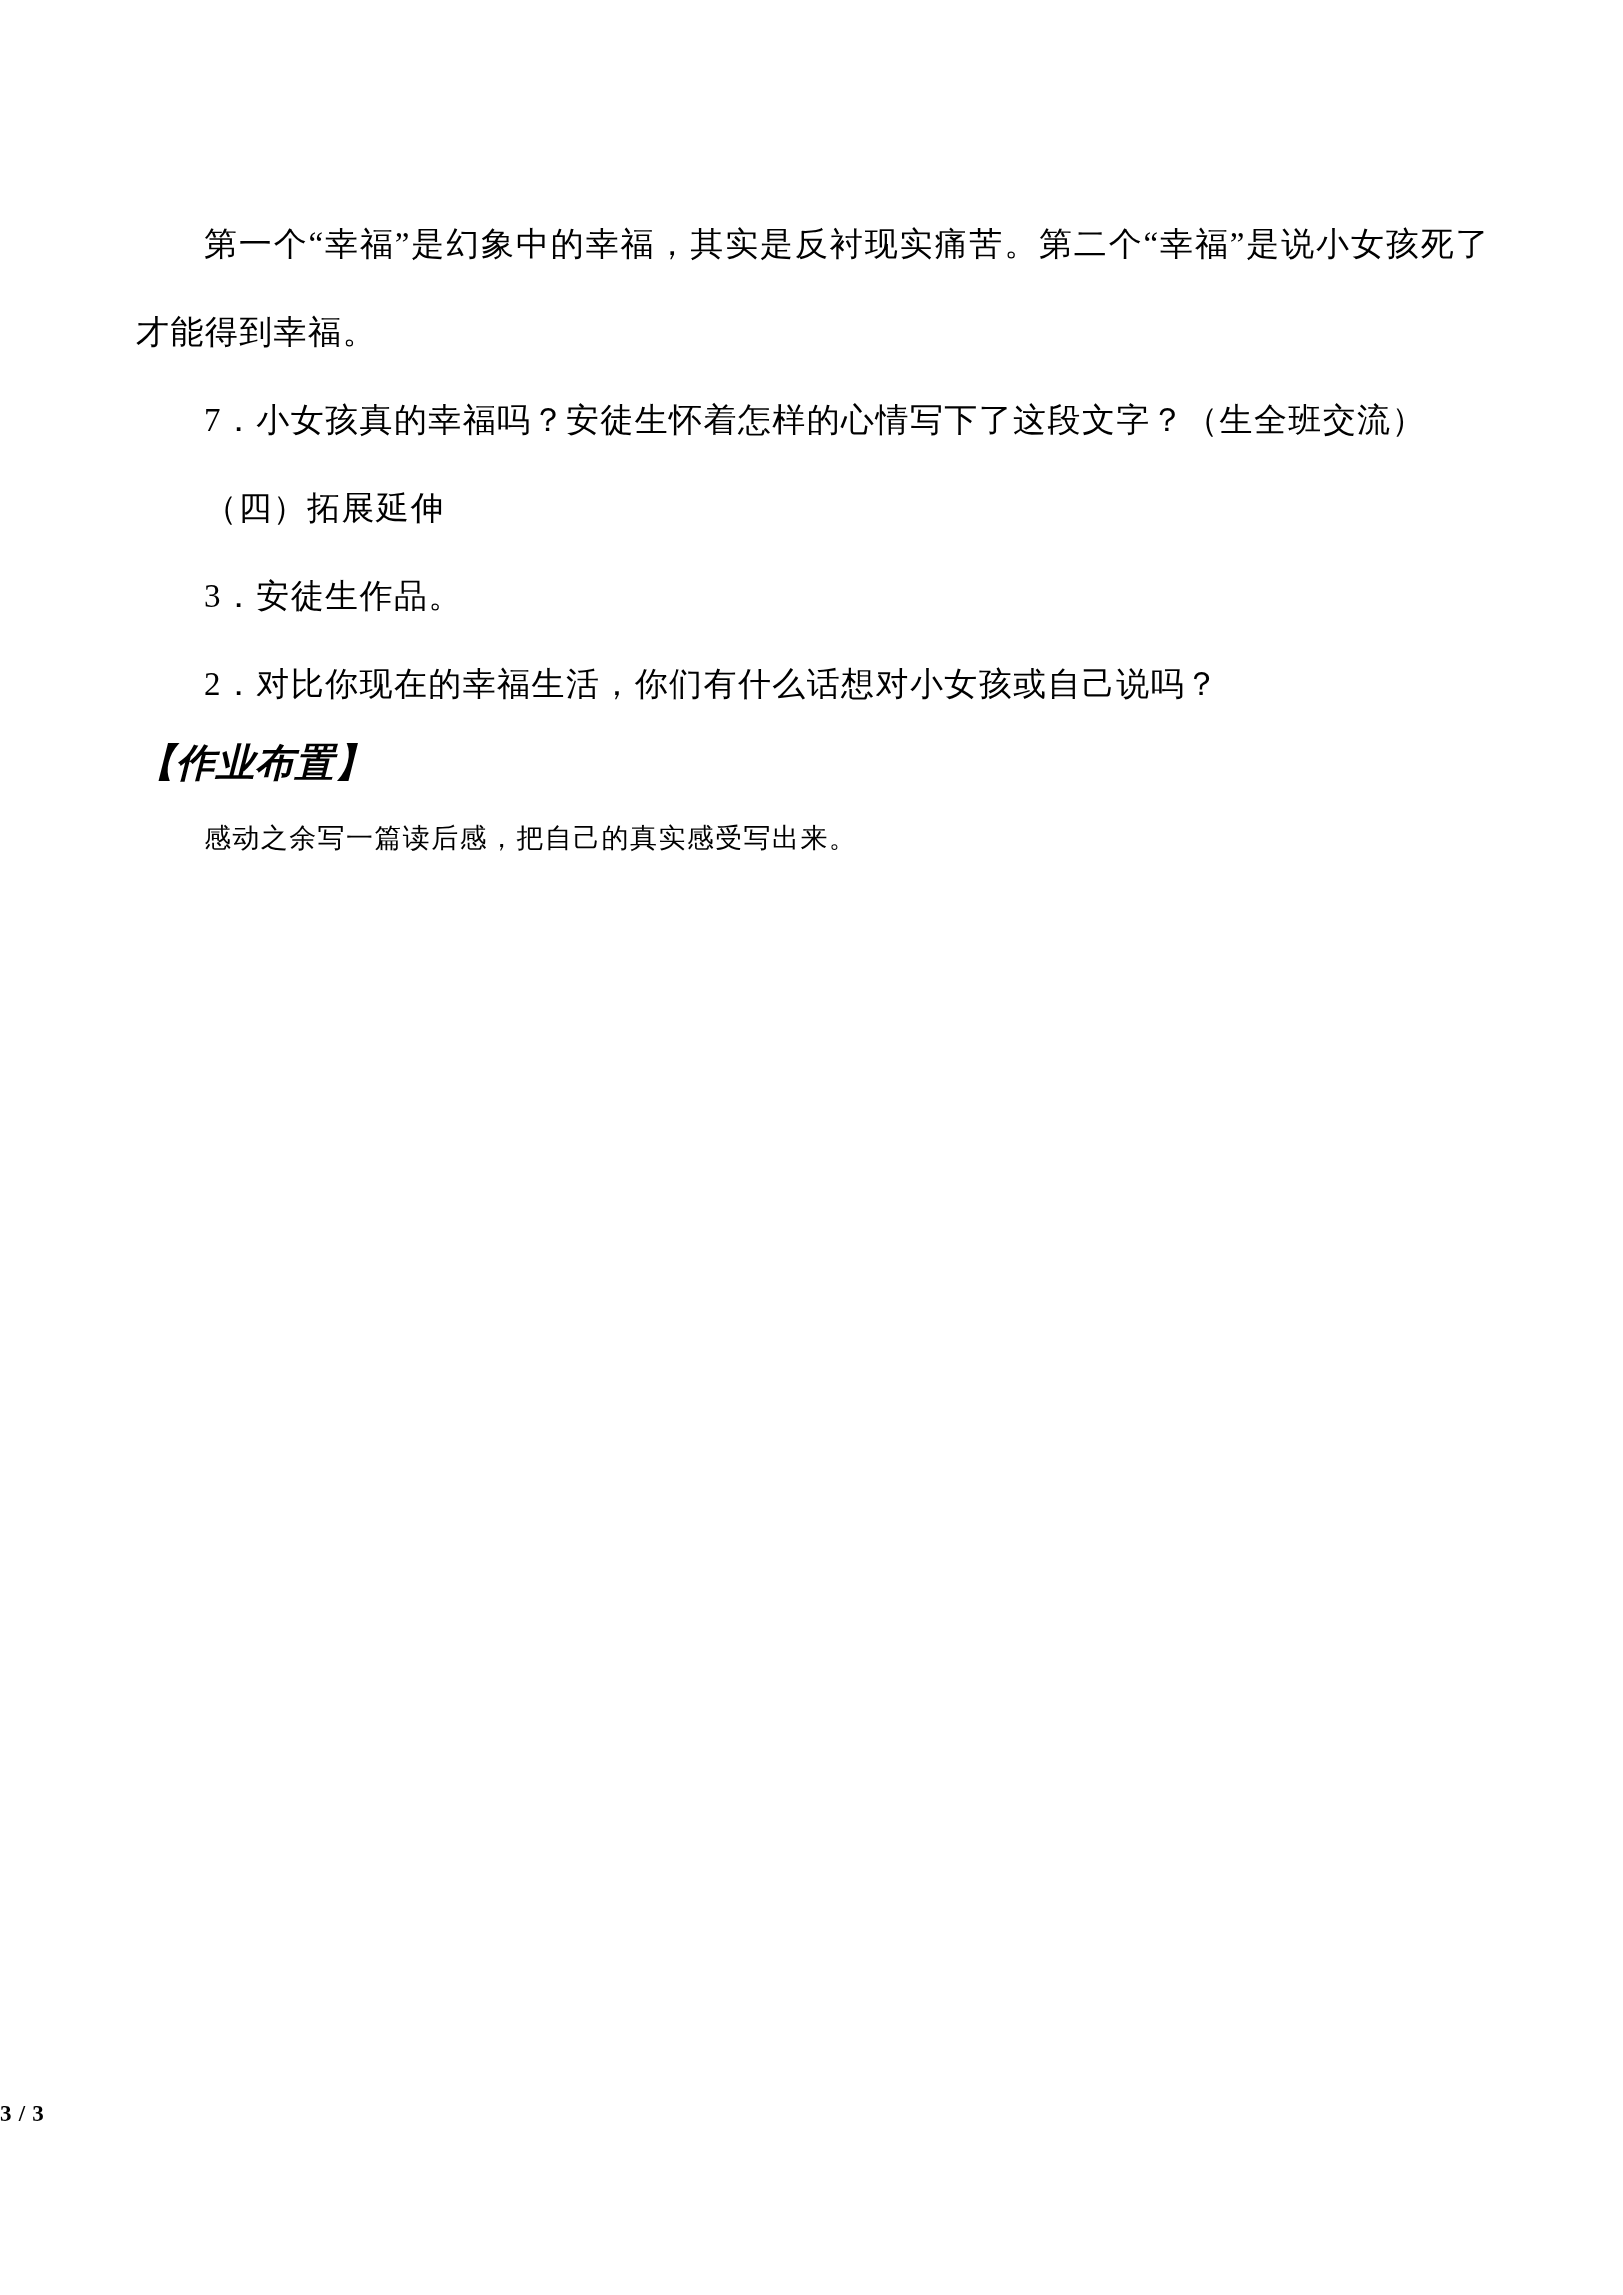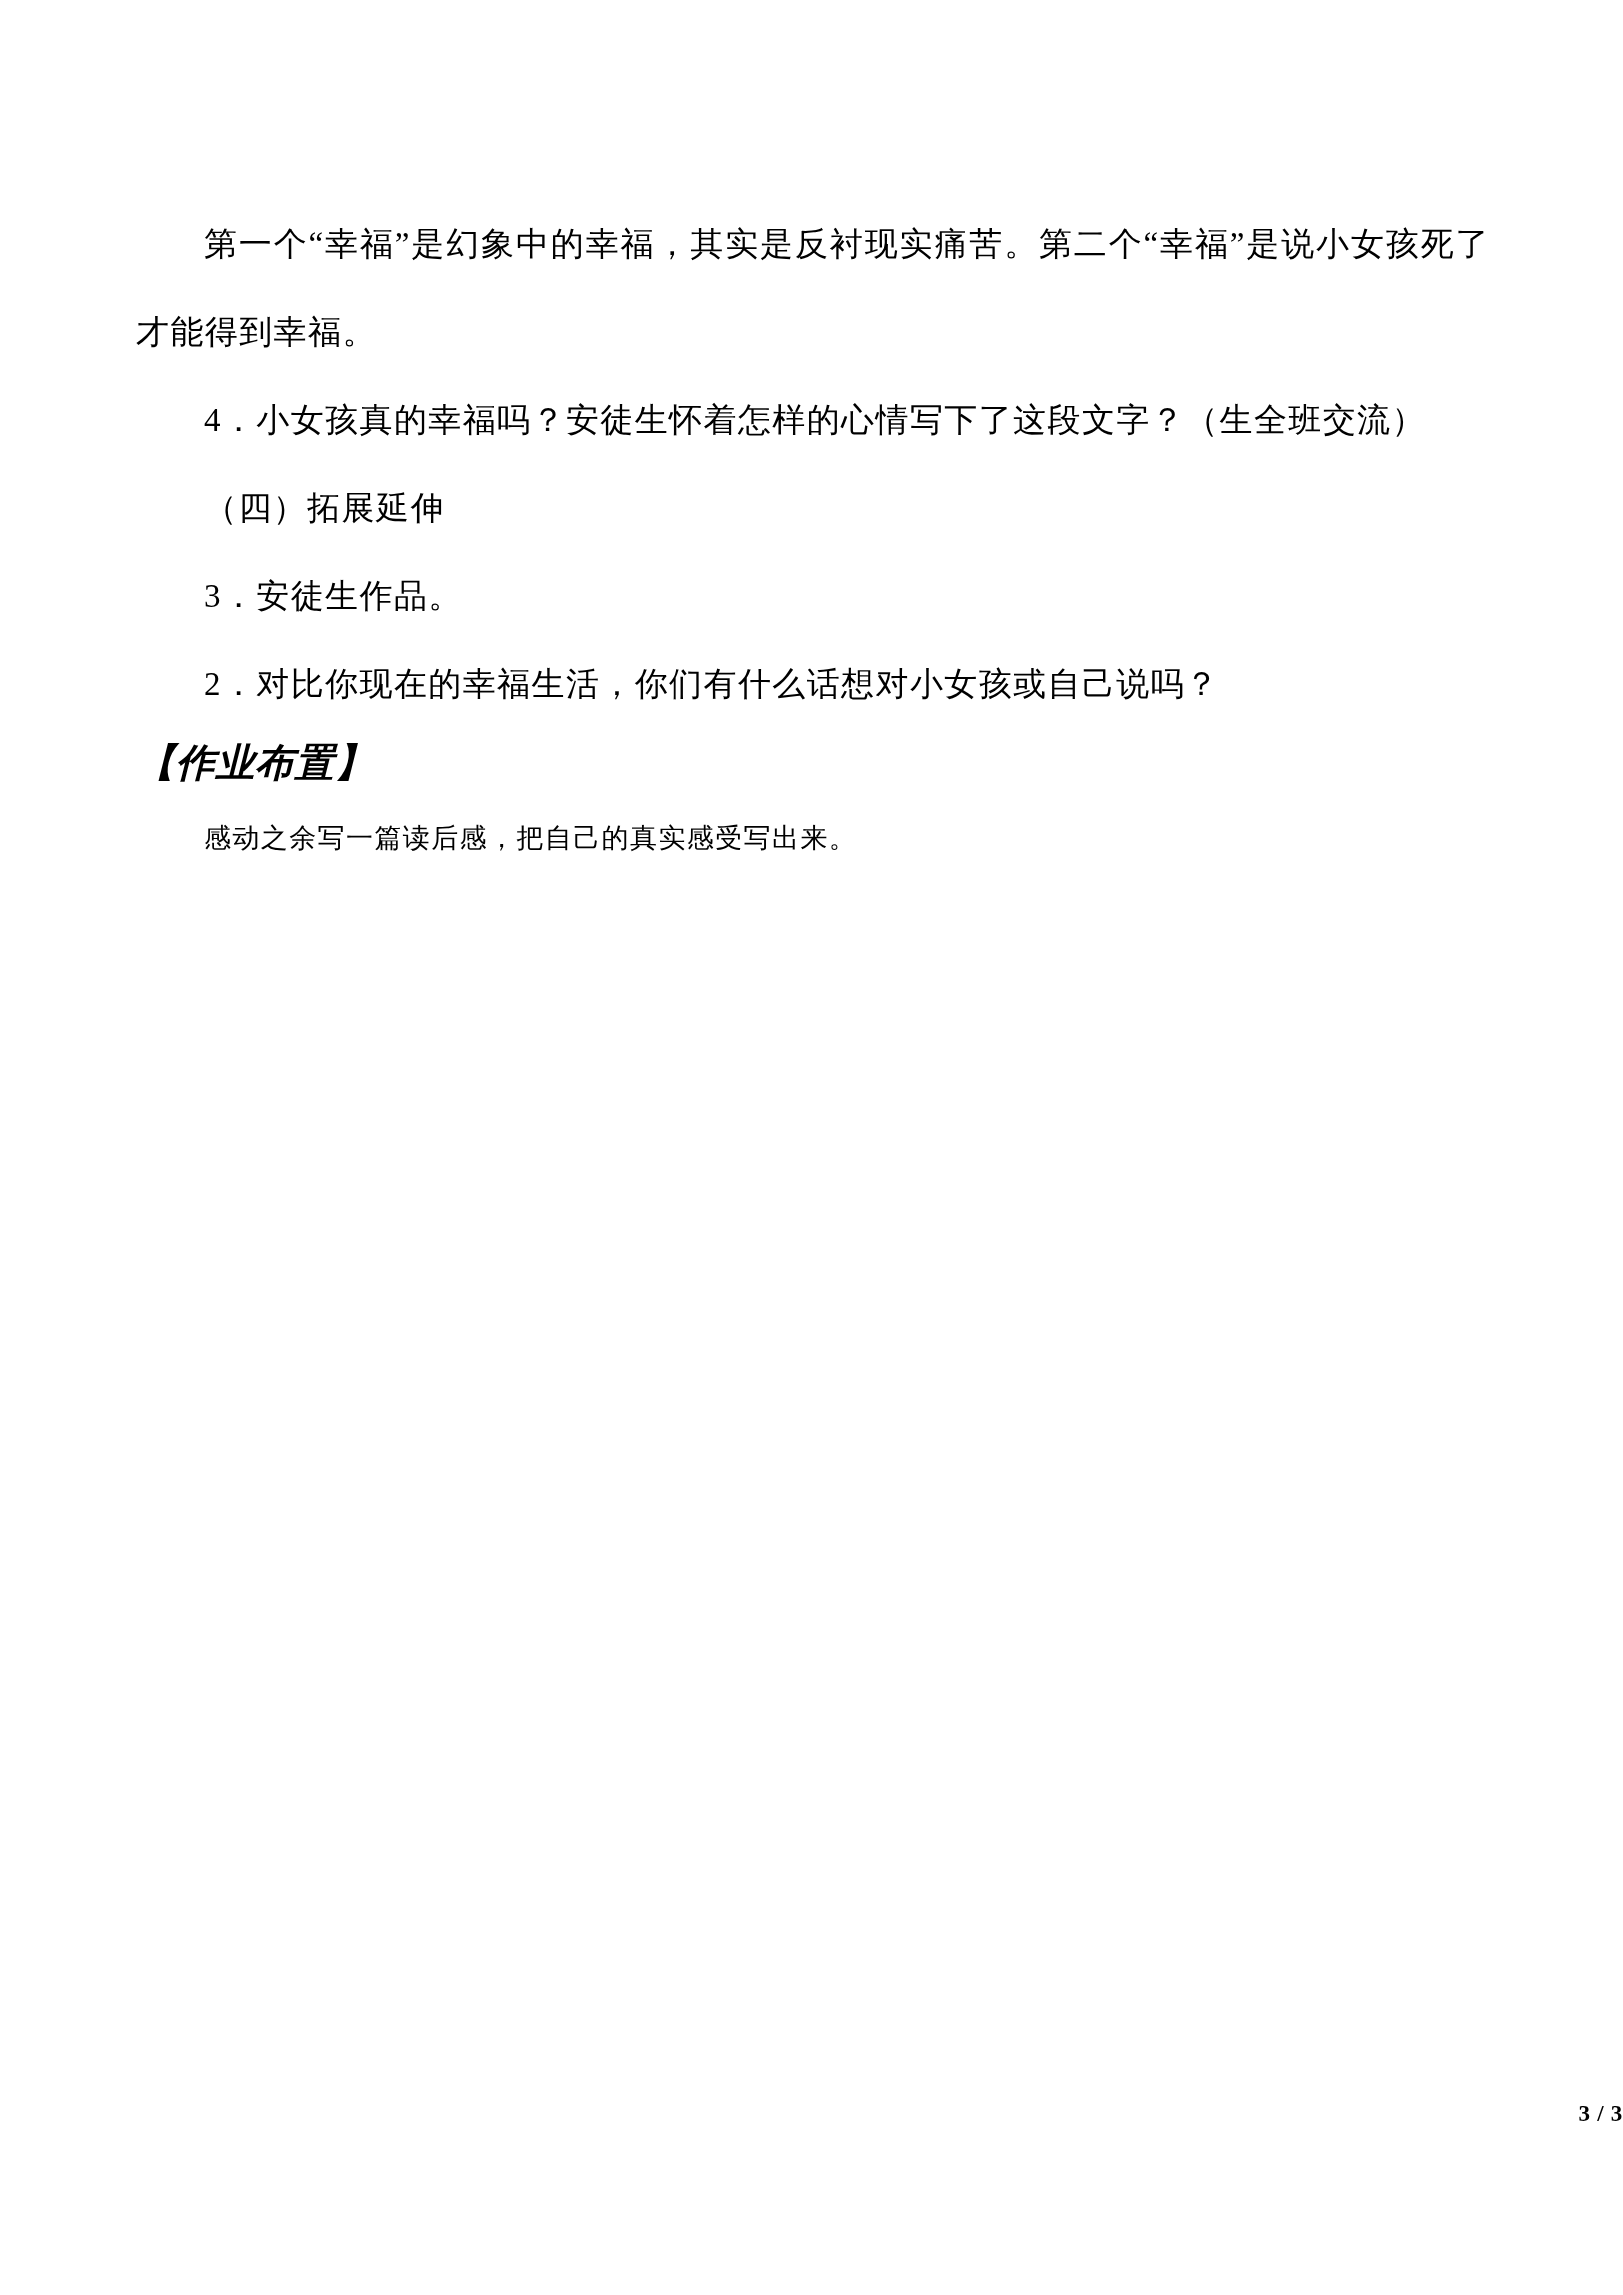--- a/index.html
+++ b/index.html
@@ -47,33 +47,33 @@
     letter-spacing: 1.4px;
     text-align: justify;
     text-indent: 68px;
     word-break: break-all;
   }
   .page-number {
     position: absolute;
     left: 0;
     right: 0;
     top: 2101px;
-    text-align: right;
+    text-align: left;
     font-size: 23px;
     font-weight: bold;
     letter-spacing: 0.7px;
   }
 </style>
 </head>
 <body>
 
 <div class="page">
   <div class="content">
     <p class="body-par">第一个“幸福”是幻象中的幸福，其实是反衬现实痛苦。第二个“幸福”是说小女孩死了才能得到幸福。</p>
-    <p class="body-par">4．小女孩真的幸福吗？安徒生怀着怎样的心情写下了这段文字？（生全班交流）</p>
+    <p class="body-par">7．小女孩真的幸福吗？安徒生怀着怎样的心情写下了这段文字？（生全班交流）</p>
     <p class="body-par">（四）拓展延伸</p>
     <p class="body-par">3．安徒生作品。</p>
     <p class="body-par">2．对比你现在的幸福生活，你们有什么话想对小女孩或自己说吗？</p>
     <h2 class="section-heading">【作业布置】</h2>
     <p class="closing-par">感动之余写一篇读后感，把自己的真实感受写出来。</p>
   </div>
   <div class="page-number">3 / 3</div>
 </div>
 
 

